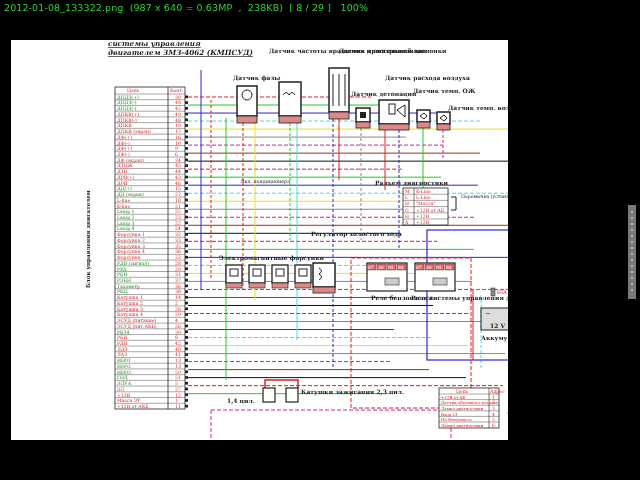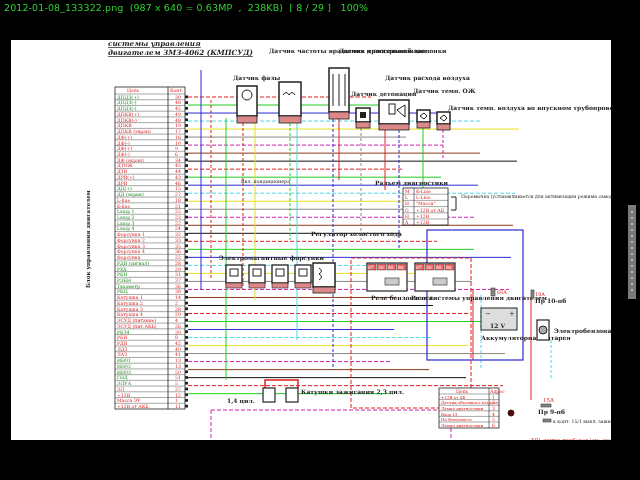--- a/index.html
+++ b/index.html
@@ -1,18 +1,18 @@
 <!DOCTYPE html>
 <html><head>
 <meta charset="utf-8">
 <style>
   html, body { margin:0; padding:0; }
   body { width:640px; height:480px; background:#000; position:relative; overflow:hidden; font-family:"DejaVu Sans", sans-serif; }
   .titlebar { position:absolute; left:4px; top:2px; font-family:"DejaVu Sans", sans-serif; font-size:9.5px; color:#2fd12f; white-space:pre; letter-spacing:0.1px; }
-  .canvas { position:absolute; left:11px; top:40px; width:600px; height:400px; background:#fff; overflow:hidden; }
+  .canvas { position:absolute; left:11px; top:40px; width:497px; height:400px; background:#fff; overflow:hidden; }
   .sidetab { position:absolute; left:628px; top:205px; width:8px; height:94px; background:#7a7a7a; }
   .sidetab-dots { position:absolute; left:3px; top:6px; width:2px; height:80px; background:repeating-linear-gradient(#b8b8b8 0 2px, transparent 2px 6px); }
   svg text { font-family:"DejaVu Serif", serif; }
   .lbl { font-size:6px; font-weight:bold; fill:#222; }
   .title-t { font-size:7.2px; font-weight:bold; fill:#222; text-decoration:underline; font-style:italic; }
   .tcell { font-size:4.6px; }
   .red { fill:#d22; }
   .grn { fill:#1a8a1a; }
 </style>
 </head>

